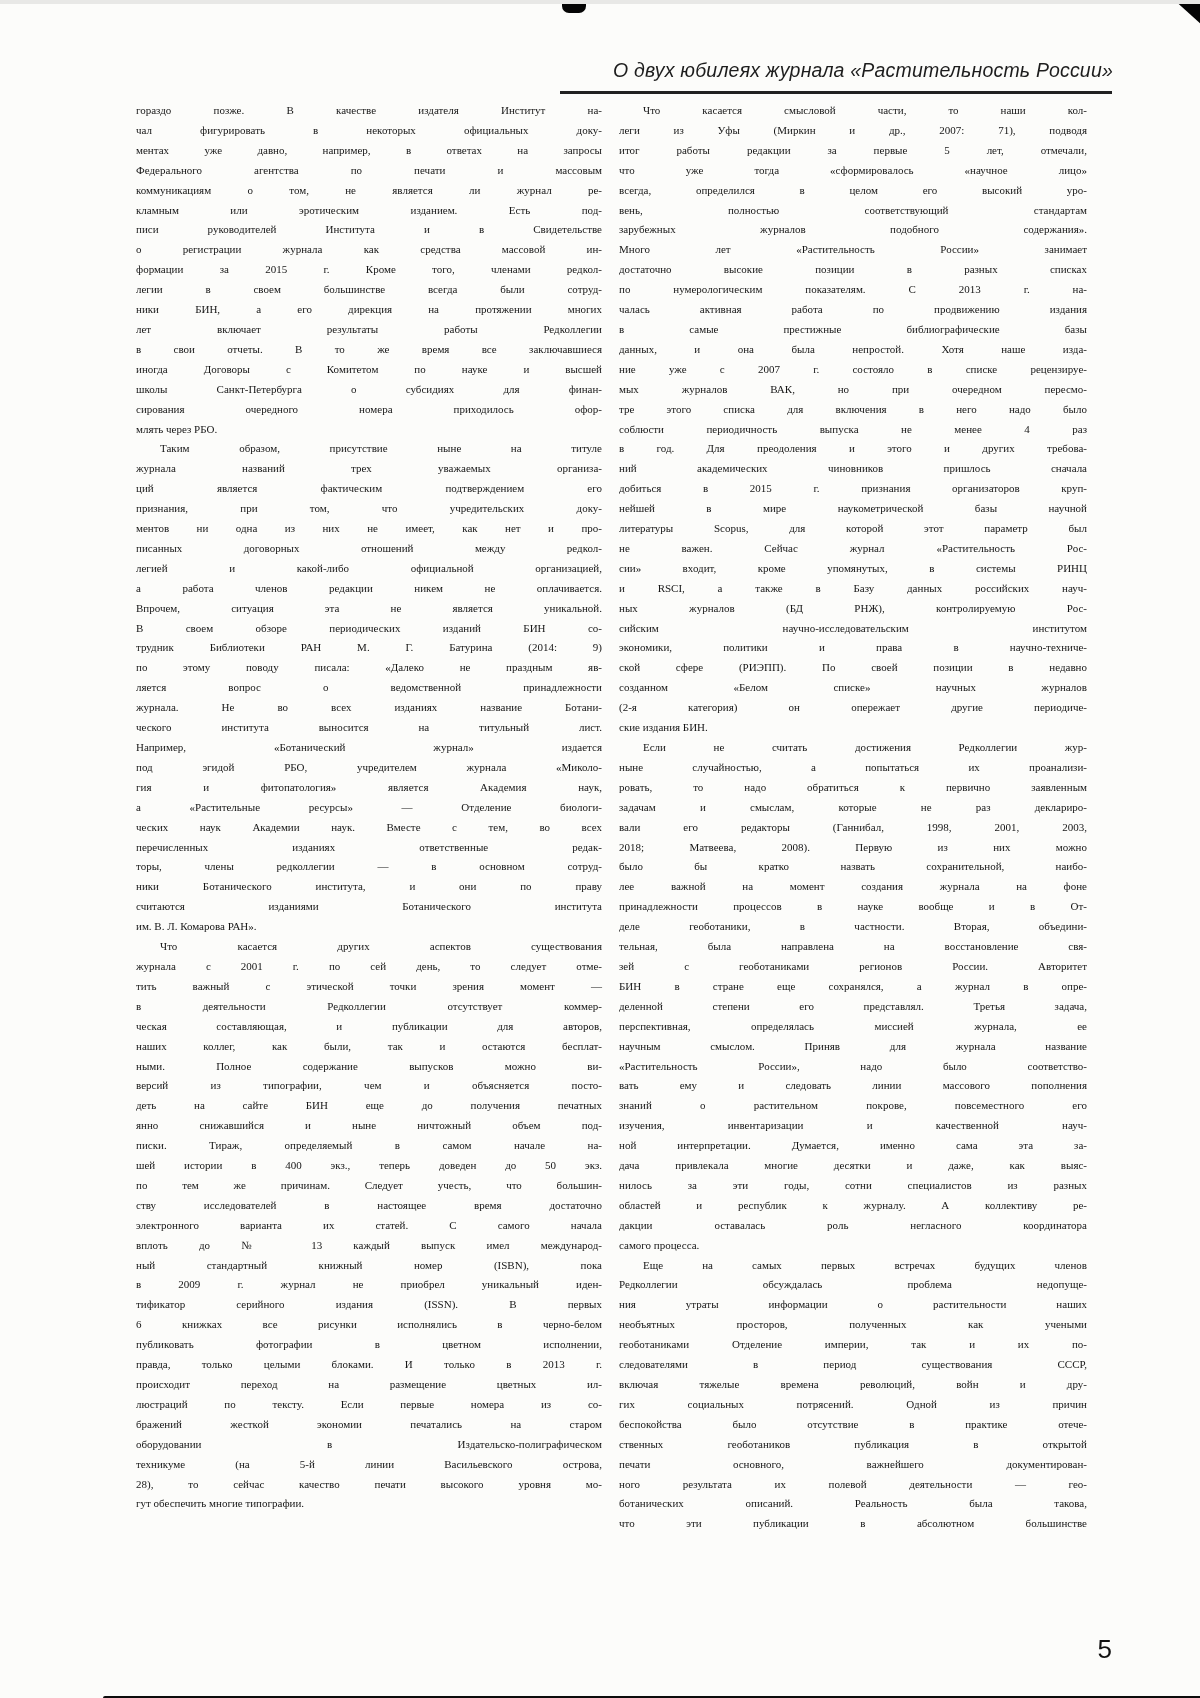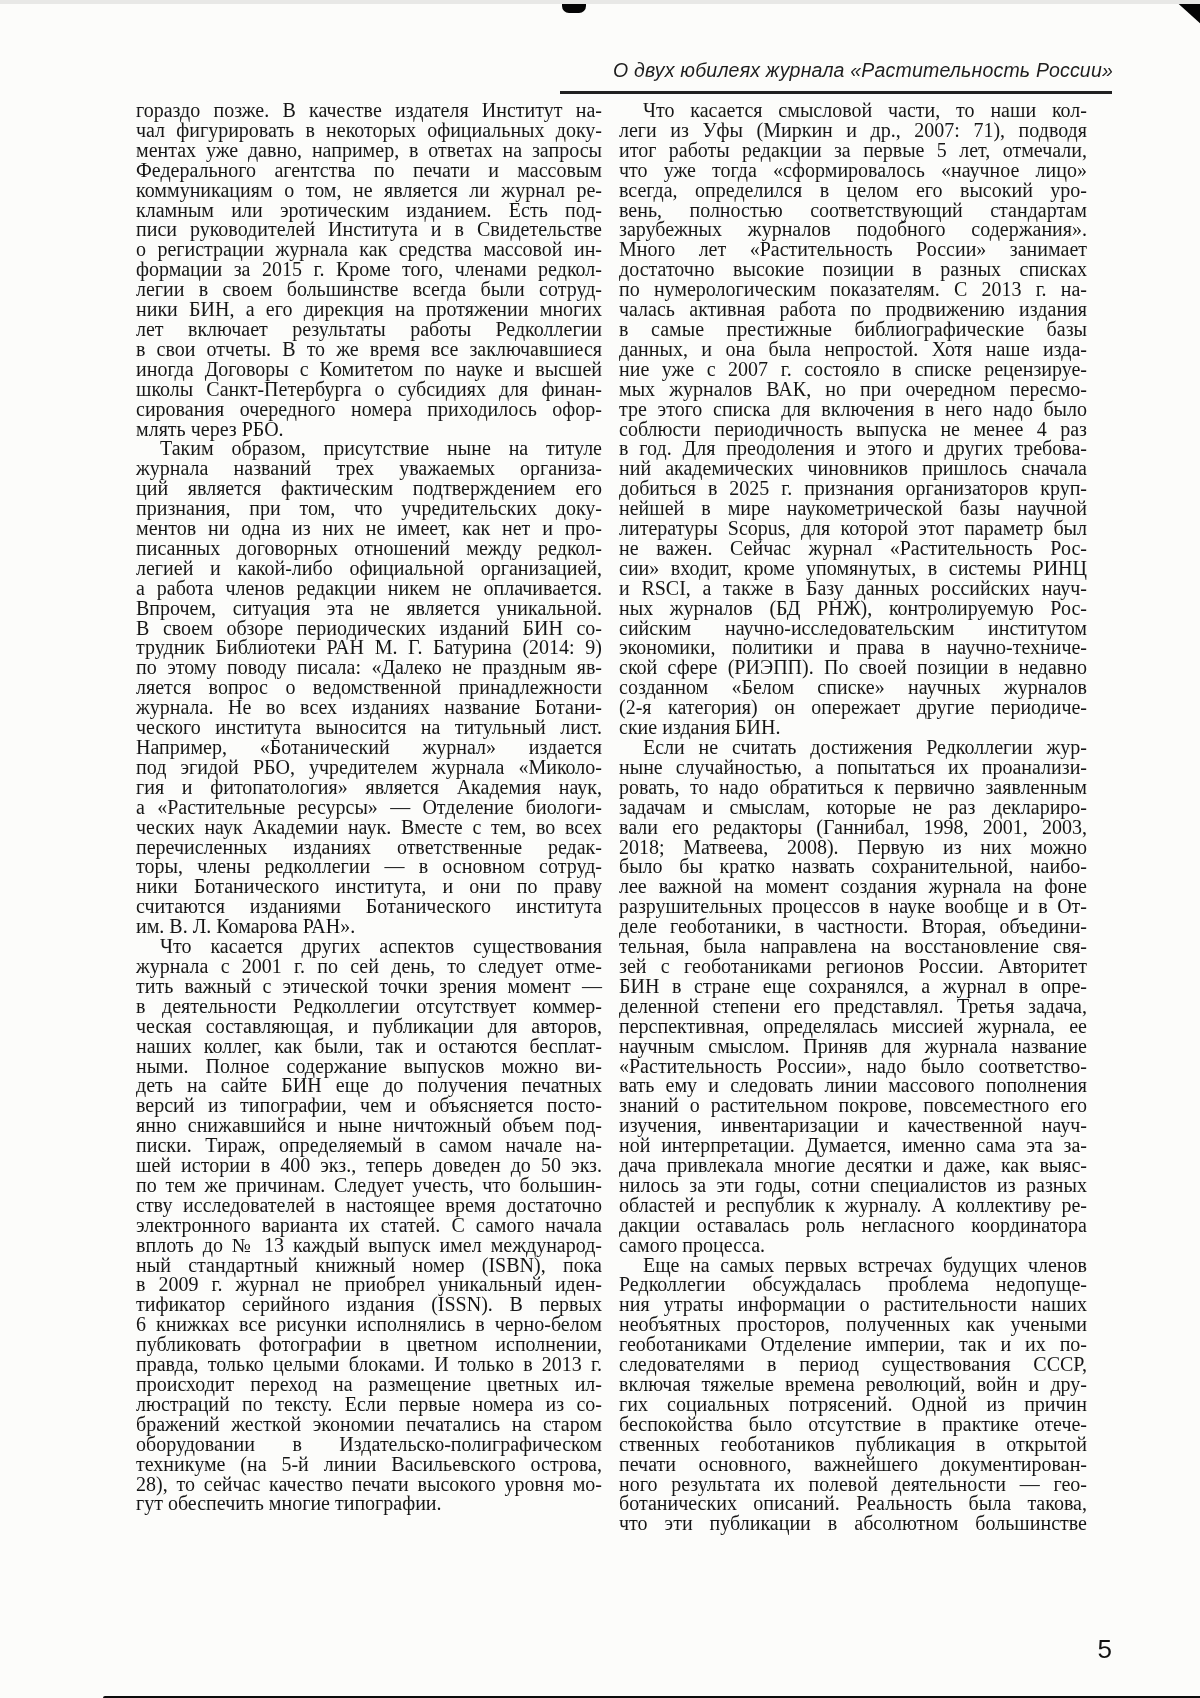--- a/index.html
+++ b/index.html
@@ -29,21 +29,21 @@
     position: absolute;
     top: 87px;
     left: 560px;
     width: 552px;
     height: 3px;
     background: #212121;
   }
   .col {
     position: absolute;
     top: 97px;
-    font-size: 20px;
+    font-size: 11px;
     line-height: 19.9px;
   }
   .col.left  { left: 136px; width: 466px; }
   .col.right { left: 619px; width: 468px; }
   .line {
     text-align: justify;
     text-align-last: justify;
     text-justify: inter-word;
     white-space: normal;
   }
@@ -131,22 +131,22 @@
       <div class="line">ники Ботанического института, и они по праву</div>
       <div class="line">считаются изданиями Ботанического института</div>
       <div class="line flush">им. В. Л. Комарова РАН».</div>
       <div class="line indent">Что касается других аспектов существования</div>
       <div class="line">журнала с 2001 г. по сей день, то следует отме-</div>
       <div class="line">тить важный с этической точки зрения момент —</div>
       <div class="line">в деятельности Редколлегии отсутствует коммер-</div>
       <div class="line">ческая составляющая, и публикации для авторов,</div>
       <div class="line">наших коллег, как были, так и остаются бесплат-</div>
       <div class="line">ными. Полное содержание выпусков можно ви-</div>
+      <div class="line">версий из типографии, чем и объясняется посто-</div>
       <div class="line">деть на сайте БИН еще до получения печатных</div>
-      <div class="line">версий из типографии, чем и объясняется посто-</div>
       <div class="line">янно снижавшийся и ныне ничтожный объем под-</div>
       <div class="line">писки. Тираж, определяемый в самом начале на-</div>
       <div class="line">шей истории в 400 экз., теперь доведен до 50 экз.</div>
       <div class="line">по тем же причинам. Следует учесть, что большин-</div>
       <div class="line">ству исследователей в настоящее время достаточно</div>
       <div class="line">электронного варианта их статей. С самого начала</div>
       <div class="line">вплоть до № 13 каждый выпуск имел международ-</div>
       <div class="line">ный стандартный книжный номер (ISBN), пока</div>
       <div class="line">в 2009 г. журнал не приобрел уникальный иден-</div>
       <div class="line">тификатор серийного издания (ISSN). В первых</div>
@@ -174,42 +174,42 @@
       <div class="line">по нумерологическим показателям. С 2013 г. на-</div>
       <div class="line">чалась активная работа по продвижению издания</div>
       <div class="line">в самые престижные библиографические базы</div>
       <div class="line">данных, и она была непростой. Хотя наше изда-</div>
       <div class="line">ние уже с 2007 г. состояло в списке рецензируе-</div>
       <div class="line">мых журналов ВАК, но при очередном пересмо-</div>
       <div class="line">тре этого списка для включения в него надо было</div>
       <div class="line">соблюсти периодичность выпуска не менее 4 раз</div>
       <div class="line">в год. Для преодоления и этого и других требова-</div>
       <div class="line">ний академических чиновников пришлось сначала</div>
-      <div class="line">добиться в 2025 г. признания организаторов круп-</div>
+      <div class="line">добиться в 2015 г. признания организаторов круп-</div>
       <div class="line">нейшей в мире наукометрической базы научной</div>
       <div class="line">литературы Scopus, для которой этот параметр был</div>
       <div class="line">не важен. Сейчас журнал «Растительность Рос-</div>
       <div class="line">сии» входит, кроме упомянутых, в системы РИНЦ</div>
       <div class="line">и RSCI, а также в Базу данных российских науч-</div>
       <div class="line">ных журналов (БД РНЖ), контролируемую Рос-</div>
       <div class="line">сийским научно-исследовательским институтом</div>
       <div class="line">экономики, политики и права в научно-техниче-</div>
       <div class="line">ской сфере (РИЭПП). По своей позиции в недавно</div>
       <div class="line">созданном «Белом списке» научных журналов</div>
       <div class="line">(2-я категория) он опережает другие периодиче-</div>
       <div class="line flush">ские издания БИН.</div>
       <div class="line indent">Если не считать достижения Редколлегии жур-</div>
       <div class="line">ныне случайностью, а попытаться их проанализи-</div>
       <div class="line">ровать, то надо обратиться к первично заявленным</div>
       <div class="line">задачам и смыслам, которые не раз деклариро-</div>
       <div class="line">вали его редакторы (Ганнибал, 1998, 2001, 2003,</div>
       <div class="line">2018; Матвеева, 2008).  Первую из них можно</div>
       <div class="line">было бы кратко назвать <b>сохранительной,</b> наибо-</div>
       <div class="line">лее важной на момент создания журнала на фоне</div>
-      <div class="line">разрушительных процессов в науке вообще и в От-</div>
+      <div class="line">принадлежности процессов в науке вообще и в От-</div>
       <div class="line">деле геоботаники, в частности. Вторая, <b>объедини-</b></div>
       <div class="line"><b>тельная</b>, была направлена на восстановление свя-</div>
       <div class="line">зей с геоботаниками регионов России. Авторитет</div>
       <div class="line">БИН в стране еще сохранялся, а журнал в опре-</div>
       <div class="line">деленной степени его представлял. Третья задача,</div>
       <div class="line"><b>перспективная</b>, определялась миссией журнала, ее</div>
       <div class="line">научным смыслом. Приняв для журнала название</div>
       <div class="line">«Растительность России», надо было соответство-</div>
       <div class="line">вать ему и следовать линии массового пополнения</div>
       <div class="line">знаний о растительном покрове, повсеместного его</div>

